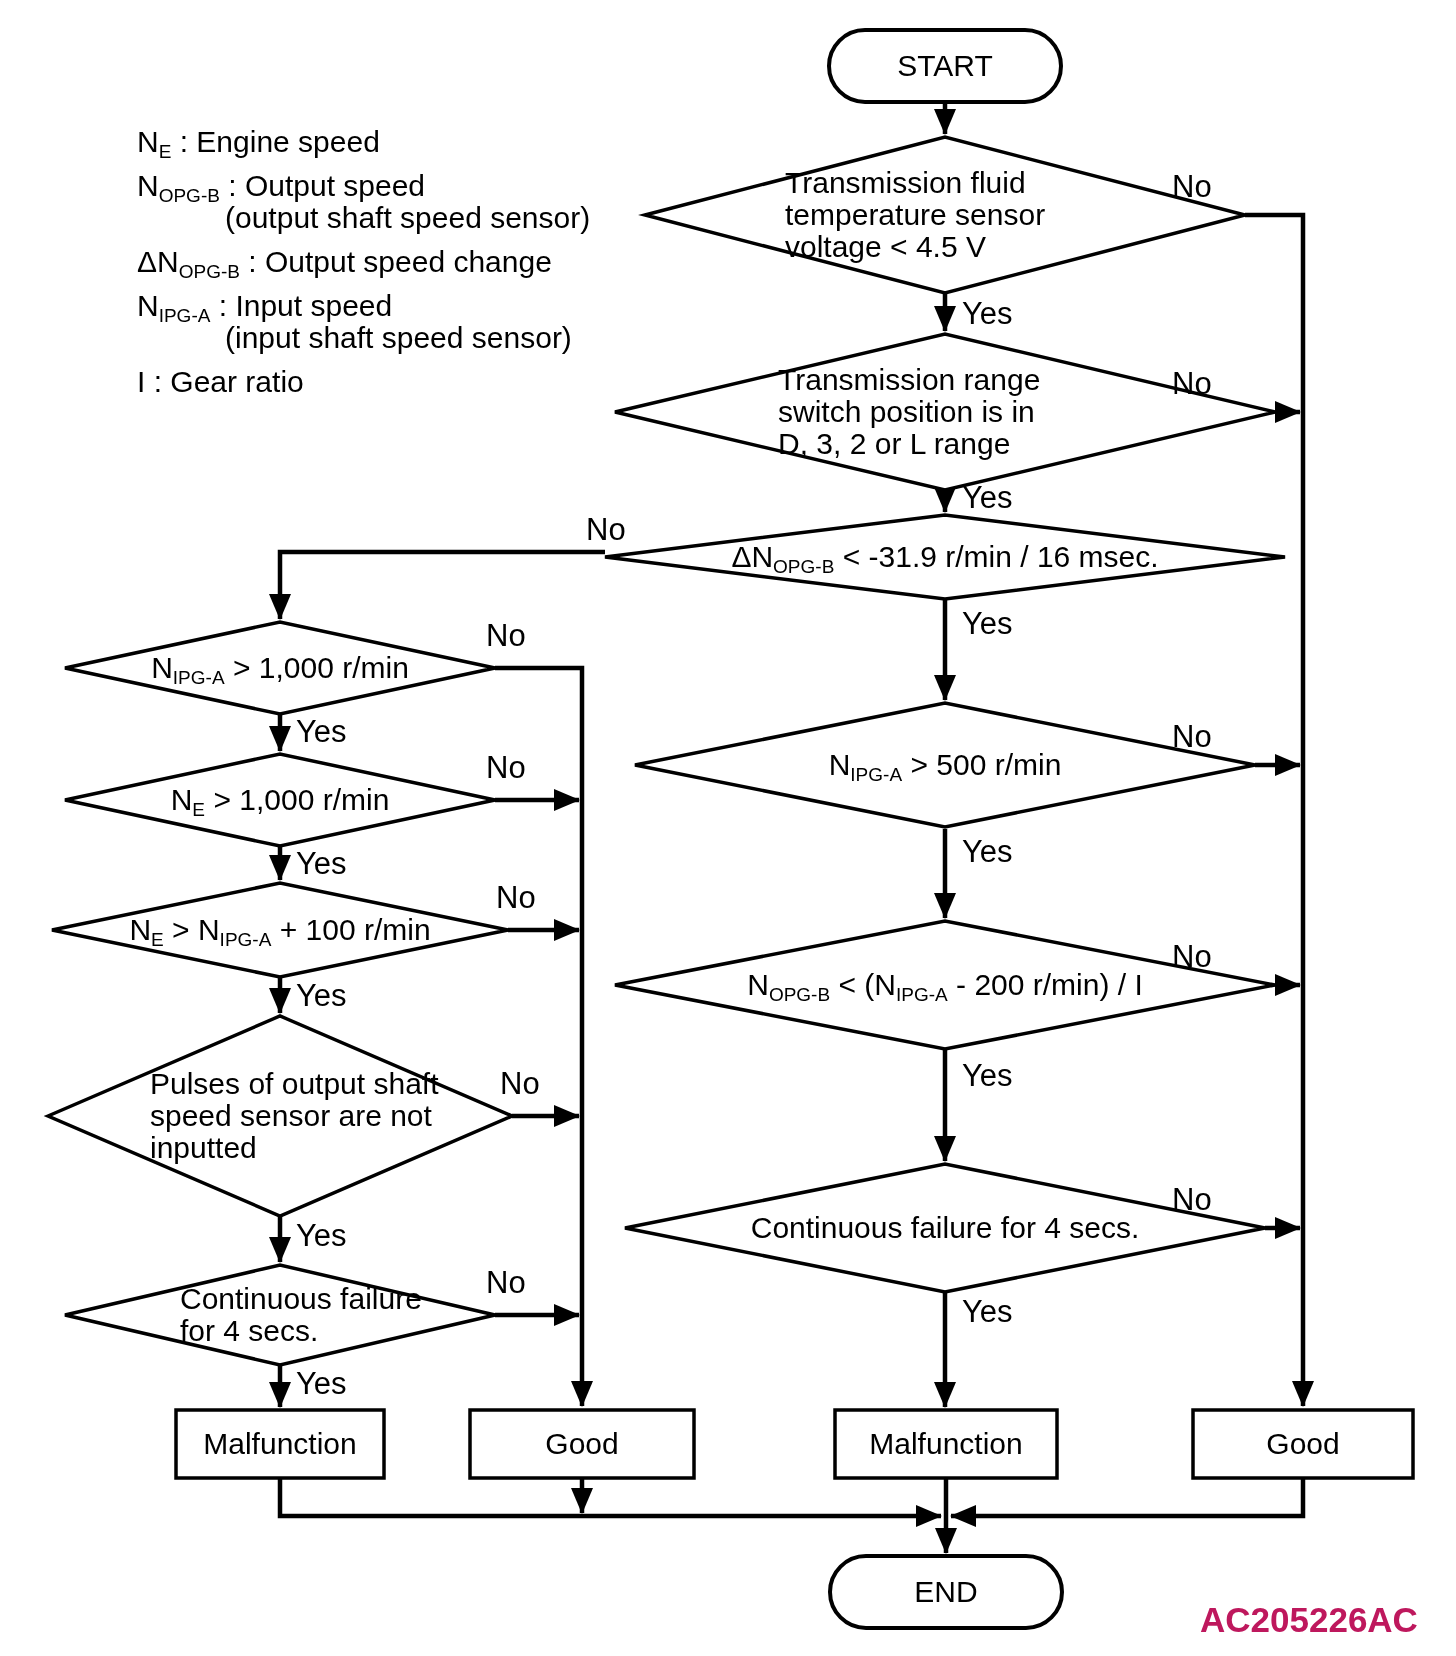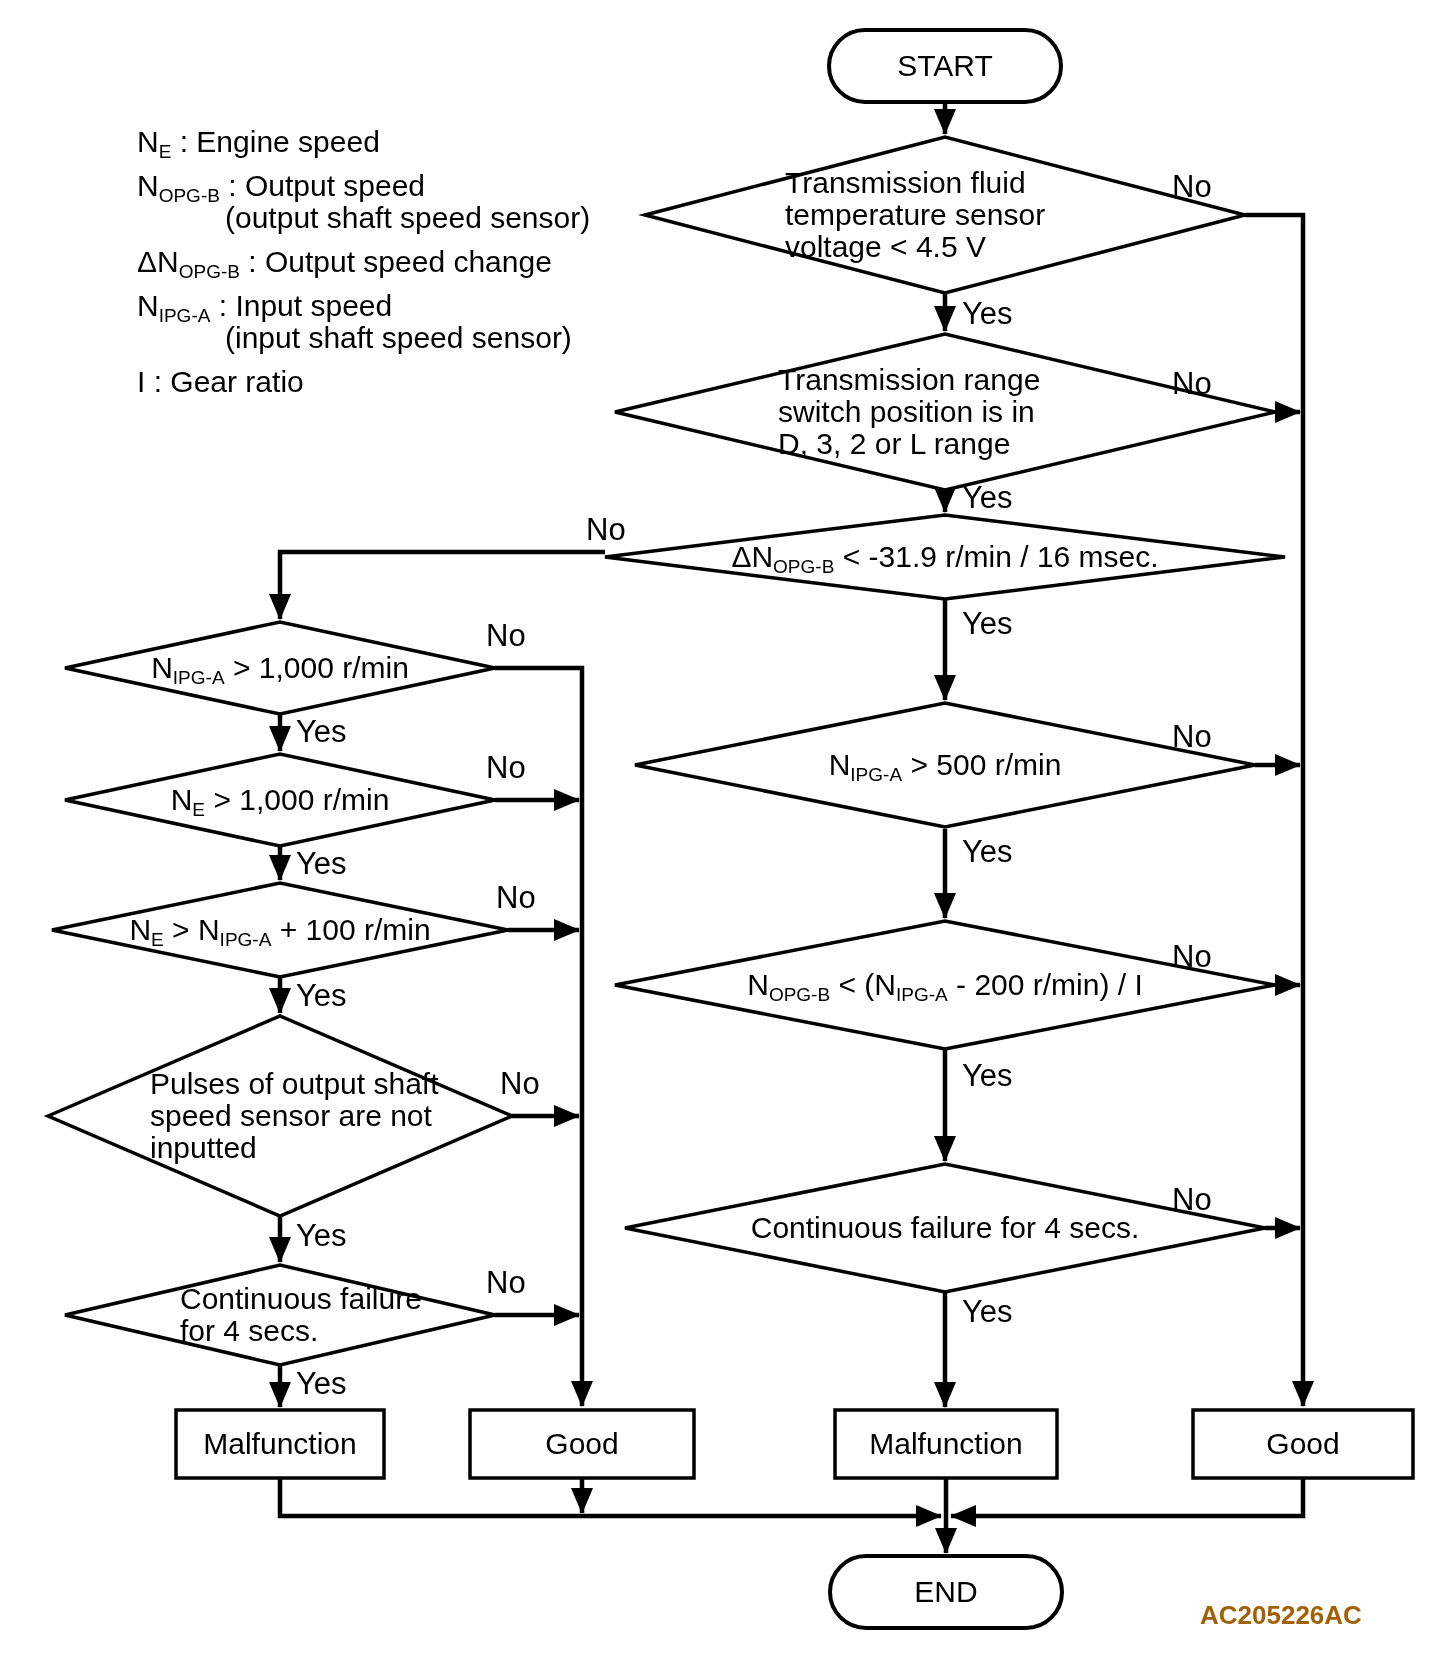--- a/index.html
+++ b/index.html
@@ -7,21 +7,21 @@
          font-family:"Liberation Sans", sans-serif;}
   svg{position:absolute;left:0;top:0;}
   svg text{font-family:"Liberation Sans", sans-serif;fill:#000000;}
   .edge{fill:none;stroke:#000000;stroke-width:4.5;stroke-linejoin:miter;}
   .shape{fill:#ffffff;stroke:#000000;stroke-width:3.5;}
   .terminal{stroke-width:4;}
   .node-text{font-size:30px;}
   .flow-label{font-size:31px;}
   .legend-text{font-size:30px;}
   .footer-code{position:absolute;left:1200px;top:1600px;width:220px;
-               font-size:26px;font-weight:bold;color:#a16207;
+               font-size:35px;font-weight:bold;color:#be185d;
                font-family:"Liberation Sans", sans-serif;}
 </style>
 </head>
 <body>
 
 <div class="stage">
   <svg id="flow" width="1456" height="1656" viewBox="0 0 1456 1656">
     <defs>
       <marker id="ah" markerUnits="userSpaceOnUse" markerWidth="30" markerHeight="26" refX="25" refY="11" orient="auto">
         <path d="M0,0 L26,11 L0,22 Z" fill="#000000"></path>

